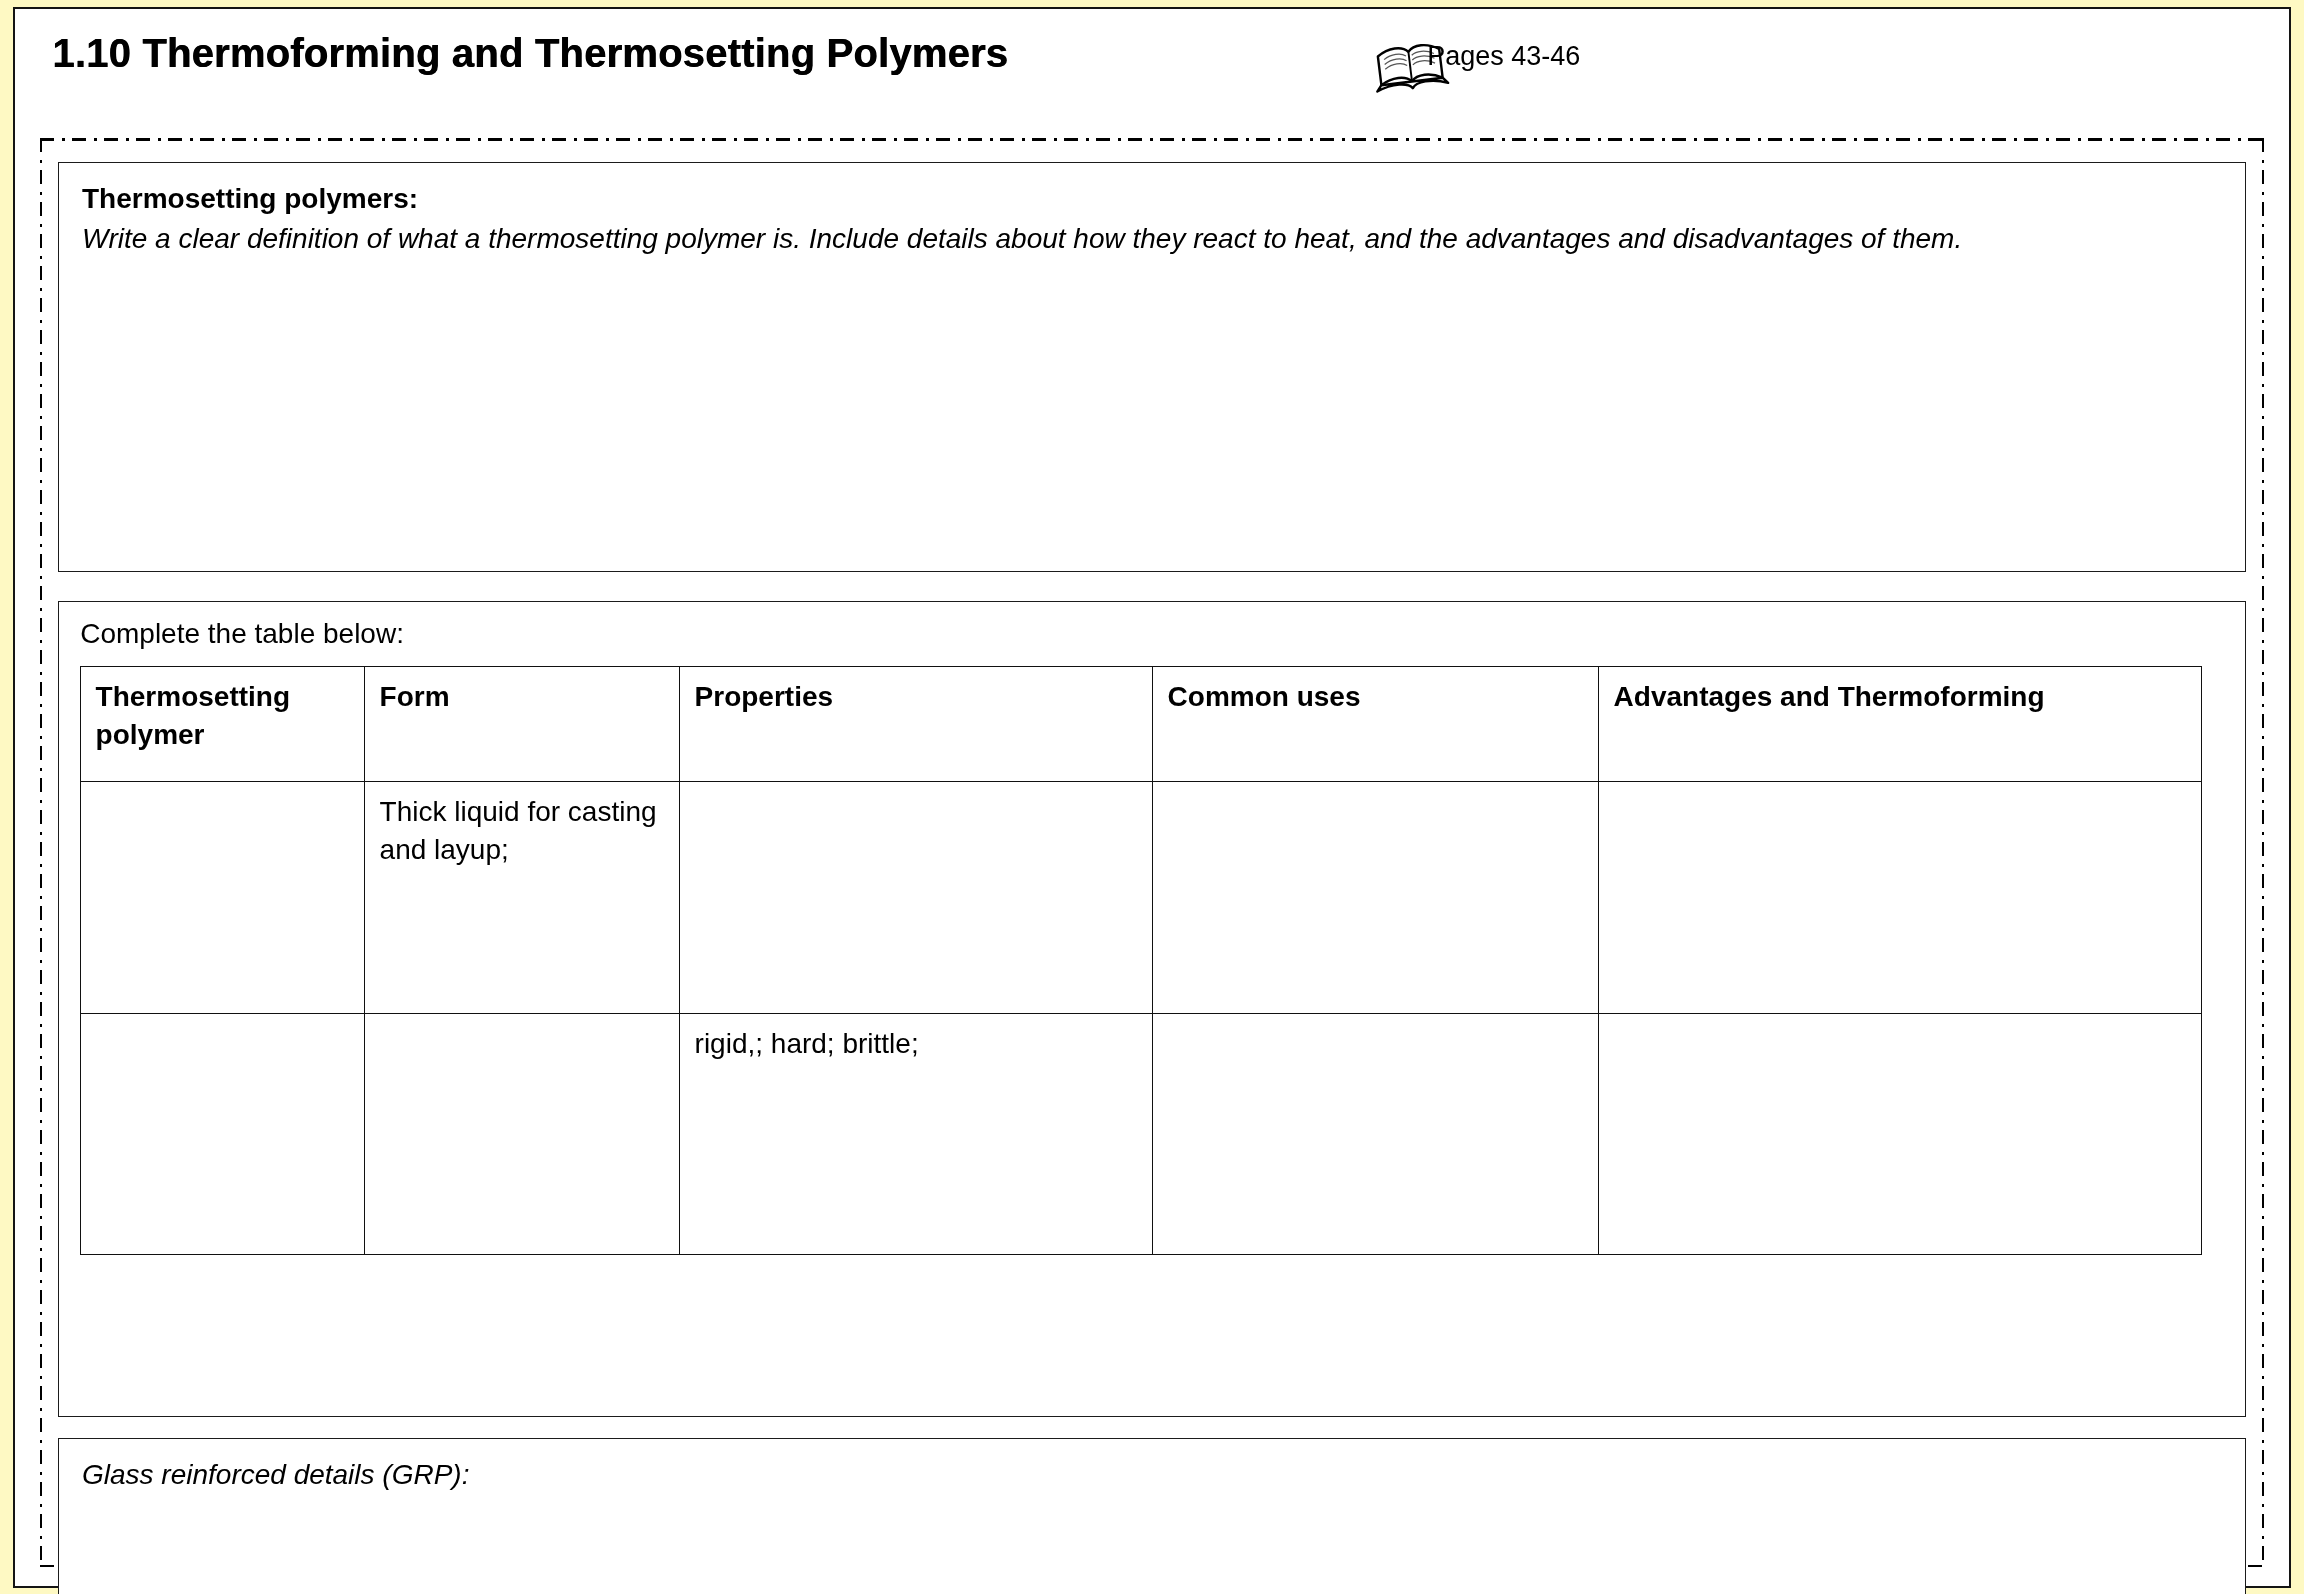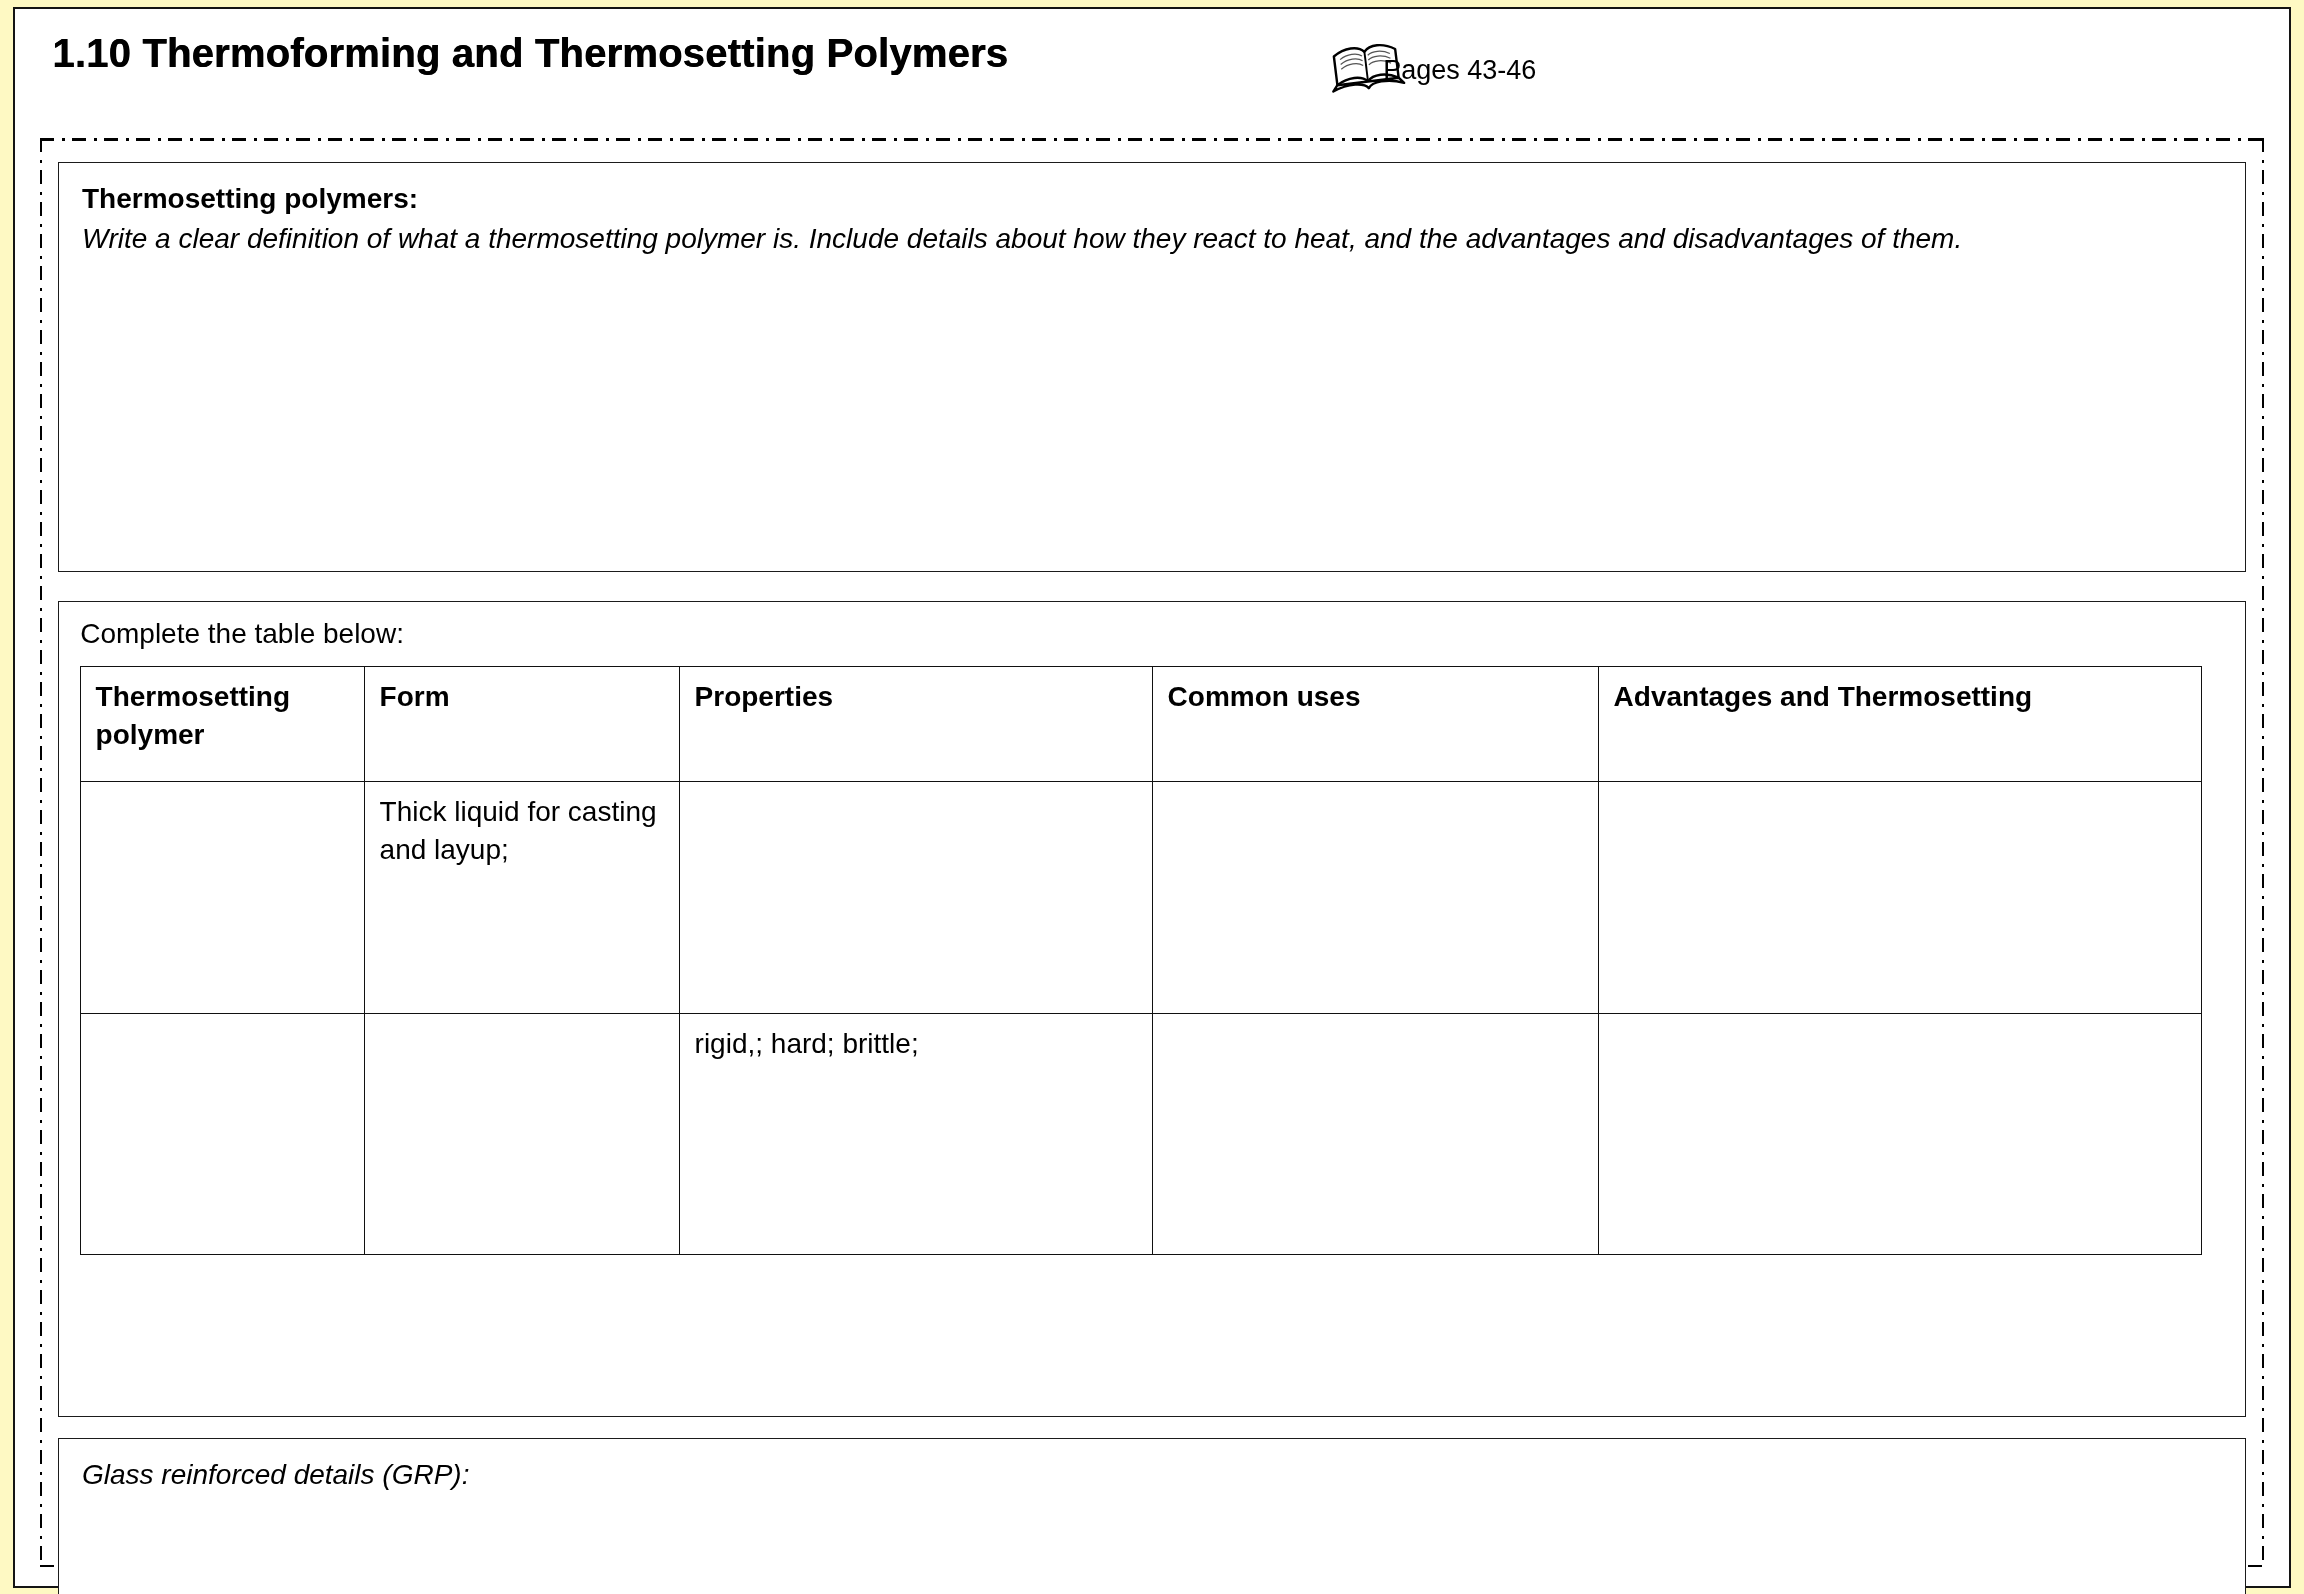--- a/index.html
+++ b/index.html
@@ -17,22 +17,22 @@
     background: #fff;
   }
   
   .header { position: relative; height: 113px; }
   .page-title {
     font-size: 40px; font-weight: bold; letter-spacing: 0.2px;
     text-shadow: 0.6px 0 0 #000;
     padding-left: 12.6px; padding-top: 5.4px;
   }
   .pages-group {
-    position: absolute; left: 1286px; top: 16px;
-    display: flex; align-items: center;
+    position: absolute; left: 1330px; top: 16px;
+    display: flex; 
   }
   .pages-label { font-size: 27px; margin-left: -23.4px; position: relative; z-index: 2; }
   
   .outline { position: relative; height: 1429px; padding: 23.4px 18px 18px 18px; }
   .dd { position: absolute; background-repeat: repeat; z-index: 1; }
   .dd-h {
     left: 0; right: 0; height: 2.7px;
     background-image: repeating-linear-gradient(90deg, #000 0 14.4px, transparent 14.4px 21.6px, #000 21.6px 25px, transparent 25px 32px);
   }
   .dd-v {
@@ -124,21 +124,21 @@
               <col class="c2">
               <col class="c3">
               <col class="c4">
           </colgroup>
           <tbody>
               <tr class="row-header">
             <th>Thermosetting polymer</th>
             <th>Form</th>
             <th>Properties</th>
             <th>Common uses</th>
-            <th>Advantages and Thermosetting</th>
+            <th>Advantages and Thermoforming</th>
           </tr>
           <tr class="row-body1">
             <td></td>
             <td>Thick liquid for casting and layup;</td>
             <td></td>
             <td></td>
             <td></td>
           </tr>
           <tr class="row-body2">
             <td></td>

